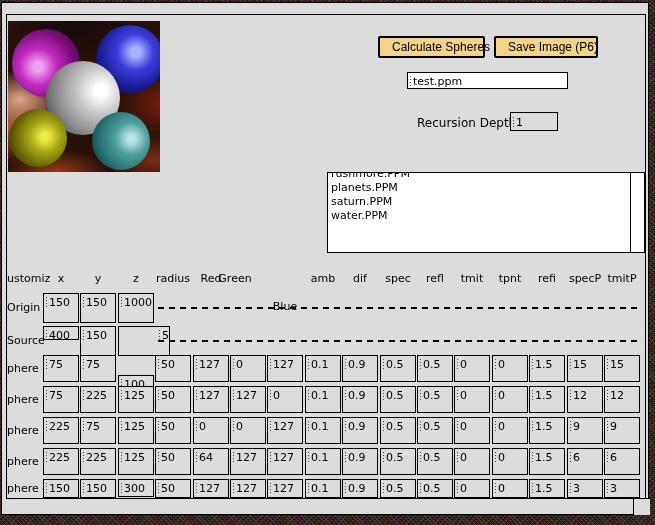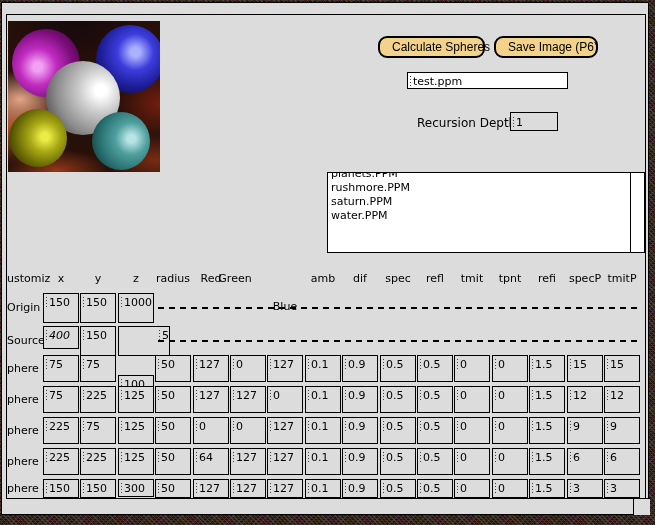--- a/index.html
+++ b/index.html
@@ -27,21 +27,21 @@
       radial-gradient(ellipse 62px 42px at 8% 52%, rgba(236,172,142,.95), rgba(236,172,142,0) 70%),
       radial-gradient(ellipse 80px 50px at 0% 70%, rgba(198,92,46,.85), rgba(198,92,46,0) 75%),
       radial-gradient(ellipse 70px 28px at 32% 99%, rgba(192,72,30,.7), rgba(192,72,30,0) 75%),
       radial-gradient(ellipse 58px 46px at 100% 55%, rgba(128,32,14,.85), rgba(128,32,14,0) 75%),
       radial-gradient(ellipse 72px 38px at 97% 92%, rgba(176,62,26,.6), rgba(176,62,26,0) 70%),
       radial-gradient(ellipse 90px 55px at 45% 0%, rgba(20,8,14,.9), rgba(20,8,14,0) 80%);
   }
   .sphere{position:absolute;border-radius:50%;}
 
   
-  .mac-btn{position:absolute;height:22px;border:2px solid #000;border-radius:9px;
+  .mac-btn{position:absolute;height:22px;border:2px solid #000;border-radius:2px;
     background:#f3d38b;font-size:12px;line-height:18px;text-align:center;
     padding:0 12px;box-sizing:border-box;cursor:default;white-space:nowrap;}
 
   
   .entrybox{position:absolute;background:#dcdcdc;border:1px solid #000;box-sizing:border-box;
     font-size:11px;padding:2px 0 0 2px;overflow:hidden;white-space:nowrap;}
   .entrybox::before{content:"";display:inline-block;width:1px;height:10px;margin-right:2px;
     vertical-align:-1px;background:repeating-linear-gradient(180deg,#444 0 1px,transparent 1px 3px);}
   .entrybox.white{background:#fff;}
 
@@ -83,22 +83,22 @@
   <button class="mac-btn" style="left:378px;top:36px;width:107px;">Calculate Spheres</button>
   <button class="mac-btn" style="left:494px;top:36px;width:104px;">Save Image (P6)</button>
 
   <div class="entrybox white" style="left:407px;top:72px;width:161px;height:17px;">test.ppm</div>
 
   <div class="plain-label" style="left:417px;top:116px;">Recursion Depth</div>
   <div class="entrybox" style="left:510px;top:112px;width:48px;height:19px;padding-top:3px;">1</div>
 
   <div class="listbox">
     <div class="listbox-inner">
+        <div class="list-item">rushmore.PPM</div>
         <div class="list-item">planets.PPM</div>
-        <div class="list-item">rushmore.PPM</div>
         <div class="list-item">saturn.PPM</div>
         <div class="list-item">water.PPM</div>
       </div>
     <div class="list-scrollbar"></div>
   </div>
 
   <div class="table-layer">
     <div class="corner-label">ustomiz</div>
   <div class="col-header" style="left: 42px;">x</div>
       <div class="col-header" style="left: 79px;">y</div>
@@ -115,21 +115,21 @@
       <div class="col-header" style="left: 491px;">tpnt</div>
       <div class="col-header" style="left: 528px;">refi</div>
       <div class="col-header" style="left: 566px;">specP</div>
       <div class="col-header" style="left: 603px;">tmitP</div>
       <div class="row-label" style="top: 293px; height: 30px; line-height: 30px;">Origin</div>
       <div class="entrybox" style="left: 43px; top: 293px; width: 36px; height: 30px;">150</div>
       <div class="entrybox" style="left: 80px; top: 293px; width: 36px; height: 30px;">150</div>
       <div class="entrybox" style="left: 118px; top: 293px; width: 36px; height: 30px;">1000</div>
       <div class="dashline" style="top: 307px;"></div>
       <div class="row-label" style="top: 326px; height: 30px; line-height: 30px;">Source</div>
-      <div class="entrybox" style="left: 43px; top: 326px; width: 36px; height: 23px; font-style: italic;">400</div>
+      <div class="entrybox" style="left: 43px; top: 326px; width: 36px; height: 14px;">400</div>
       <div class="entrybox" style="left: 80px; top: 326px; width: 36px; height: 30px;">150</div>
       <div class="entrybox" style="left: 118px; top: 326px; width: 52px; height: 30px; padding-left: 40px;">500</div>
       <div class="dashline" style="top: 340px;"></div>
       <div class="row-label" style="top: 355px; height: 27px; line-height: 27px;">phere 0</div>
       <div class="entrybox" style="left: 43px; top: 355px; width: 36px; height: 27px;">75</div>
       <div class="entrybox" style="left: 80px; top: 355px; width: 36px; height: 27px;">75</div>
       <div class="entrybox" style="left: 118px; top: 355px; width: 36px; height: 27px; margin-top: 20px;">100</div>
       <div class="entrybox" style="left: 155px; top: 355px; width: 36px; height: 27px;">50</div>
       <div class="entrybox" style="left: 193px; top: 355px; width: 36px; height: 27px;">127</div>
       <div class="entrybox" style="left: 230px; top: 355px; width: 36px; height: 27px;">0</div>

